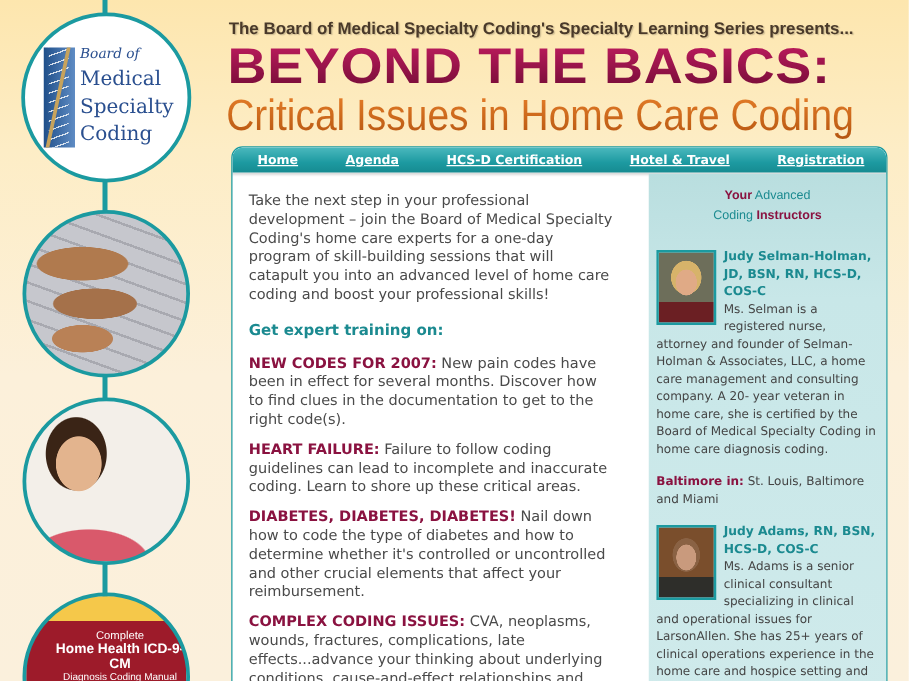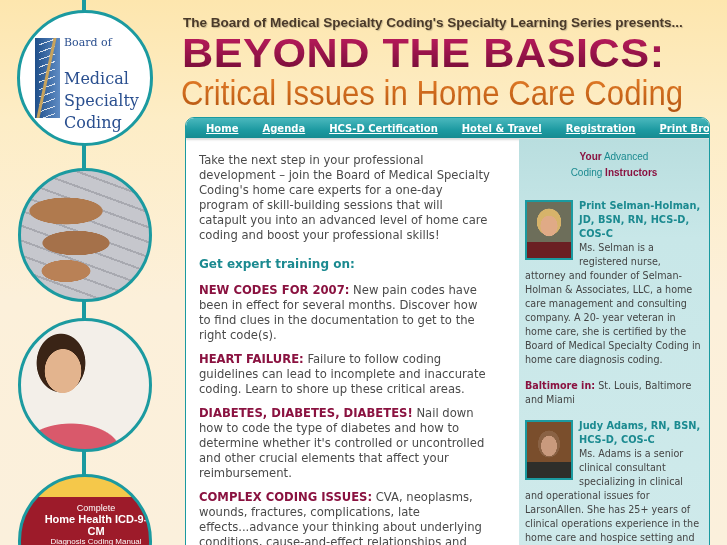--- a/index.html
+++ b/index.html
@@ -16,21 +16,21 @@
     border:3px solid #1b9aa0; overflow:hidden; box-sizing:border-box;
   }
   .logo-circle { left:17px; top:10px; width:136px; height:136px; background:#fff; }
   .logo-mark { position:absolute; left:15px; top:25px; width:25px; height:80px;
     background:linear-gradient(90deg,#1f4f8a,#5f8cc4); }
   .logo-mark::before { content:""; position:absolute; left:4px; top:0; width:16px; height:80px;
     background:repeating-linear-gradient(160deg, transparent 0 6px, rgba(255,255,255,0.8) 6px 7px); }
   .logo-mark::after { content:""; position:absolute; left:10px; top:0; width:3px; height:80px;
     background:#c7a35c; transform:skewX(-12deg); }
   .logo-text { position:absolute; left:44px; top:24px; font-family:"DejaVu Serif", serif; color:#2a4f8f; line-height:1; }
-  .logo-text .small { font-size:11px; display:block; margin-bottom:20px; }
+  .logo-text .small { font-size:11px; display:block; margin-bottom:4px;font-style:italic; }
   .logo-text .big { font-size:16px; display:block; line-height:22px; }
   .photo-hand { left:18px; top:168px; width:134px; height:134px;
     background:
       radial-gradient(ellipse 60px 22px at 45px 40px, #b07a4e 60%, transparent 62%),
       radial-gradient(ellipse 55px 20px at 55px 72px, #a5714a 60%, transparent 62%),
       radial-gradient(ellipse 40px 18px at 45px 100px, #b98156 60%, transparent 62%),
       repeating-linear-gradient(20deg, #c6c7cd 0 12px, #a8a9b0 12px 14px),
       #c9cad0; }
   .photo-woman { left:18px; top:318px; width:134px; height:134px;
     background:
@@ -48,21 +48,21 @@
   
   .header-sub { position:absolute; left:183px; top:15px; font-family:"Liberation Sans", sans-serif; font-weight:bold; font-size:13.5px; color:#4a3a2a; text-shadow:1px 1px 1px rgba(0,0,0,0.2); white-space:nowrap; }
   .header-title { position:absolute; left:182px; top:31px; font-family:"Liberation Sans", sans-serif; font-weight:900; font-size:40px; color:#a0154f; letter-spacing:0.5px; white-space:nowrap; line-height:44px;
     background:linear-gradient(180deg,#c41d61,#6e0b33); -webkit-background-clip:text; background-clip:text; -webkit-text-fill-color:transparent; transform:scaleX(1.08); transform-origin:left; }
   .header-subtitle { position:absolute; left:181px; top:73px; font-family:"Liberation Sans", sans-serif; font-size:35px; color:#d0661c; white-space:nowrap; line-height:40px; transform:scaleX(0.89); transform-origin:left;
     background:linear-gradient(180deg,#e8802a,#b2530f); -webkit-background-clip:text; background-clip:text; -webkit-text-fill-color:transparent; }
 
   
   .panel { position:absolute; left:185px; top:117px; width:523px; height:440px; background:#fff; border:1px solid #1b9aa0; border-radius:9px 9px 0 0; overflow:hidden; }
   .nav { height:20px; background:linear-gradient(180deg,#4ab8bd 0%, #1d9aa1 60%, #168b91 100%); border-radius:8px 8px 0 0; display:flex; align-items:center; padding-left:20px; box-shadow:0 2px 2px rgba(0,0,0,0.15); }
-  .nav a { color:#fff; font-family:"DejaVu Sans", sans-serif; font-weight:bold; font-size:10px; text-decoration:underline; margin-right:24px; white-space:nowrap; cursor:pointer; }
+  .nav a { color:#fff; font-family:"DejaVu Sans", sans-serif; font-weight:bold; font-size:10px; text-decoration:underline; margin-right:38px; white-space:nowrap; cursor:pointer; }
   .main { position:absolute; left:0; top:21px; width:306px; padding:14px 0 0 13px; box-sizing:border-box; color:#4a4a4a; font-size:11.6px; line-height:15px; }
   .main p { margin:0 0 9px 0; }
   .main .em { color:#8a1240; font-weight:bold; }
   .main .teal { color:#1b8a90; font-weight:bold; font-size:12px; }
   .side { position:absolute; left:333px; top:21px; width:190px; height:420px; background:linear-gradient(180deg,#b9dedf 0, #c8e7e8 100px, #cfeaeb 100%); padding:8px 6px 0 6px; box-sizing:border-box; font-size:9.6px; color:#444; line-height:14px; }
   .side-title { text-align:center; font-family:Liberation Sans, sans-serif; font-size:10px; line-height:16px; margin:2px 0 18px 0; }
   .side-title .m { color:#8a1240; font-weight:900; }
   .side-title .t { color:#1b8a90; }
   .inst { overflow:hidden; margin-bottom:10px; }
   .inst-photo { float:left; width:44px; height:56px; border:2px solid #1b9aa0; margin:1px 6px 2px 0; }
@@ -122,21 +122,21 @@
   </div>
 
   <div class="side">
     <div class="side-title">
       <span class="m">Your</span><span class="t"> Advanced</span><br>
       <span class="t">Coding</span><span class="m"> Instructors</span>
     </div>
 
     <div class="inst">
       <div class="inst-photo photo-lisa"></div>
-      <div class="inst-name">Print Selman-Holman, JD, BSN, RN, HCS-D, COS-C</div>
+      <div class="inst-name">Judy Selman-Holman, JD, BSN, RN, HCS-D, COS-C</div>
       <div>Ms. Selman is a registered nurse, attorney and founder of Selman-Holman &amp; Associates, LLC, a home care management and consulting company. A 20- year veteran in home care, she is certified by the Board of Medical Specialty Coding in home care diagnosis coding.</div>
       <div style="margin-top:12px;"><span class="spk">Baltimore in:</span><span> St. Louis, Baltimore and Miami</span></div>
     </div>
 
     <div class="inst" style="margin-top:12px;">
       <div class="inst-photo photo-judy"></div>
       <div class="inst-name">Judy Adams, RN, BSN, HCS-D, COS-C</div>
       <div>Ms. Adams is a senior clinical consultant specializing in clinical and operational issues for LarsonAllen. She has 25+ years of clinical operations experience in the home care and hospice setting and has presented hundreds of educational programs on nearly all aspects of home care.</div>
     </div>
   </div>

